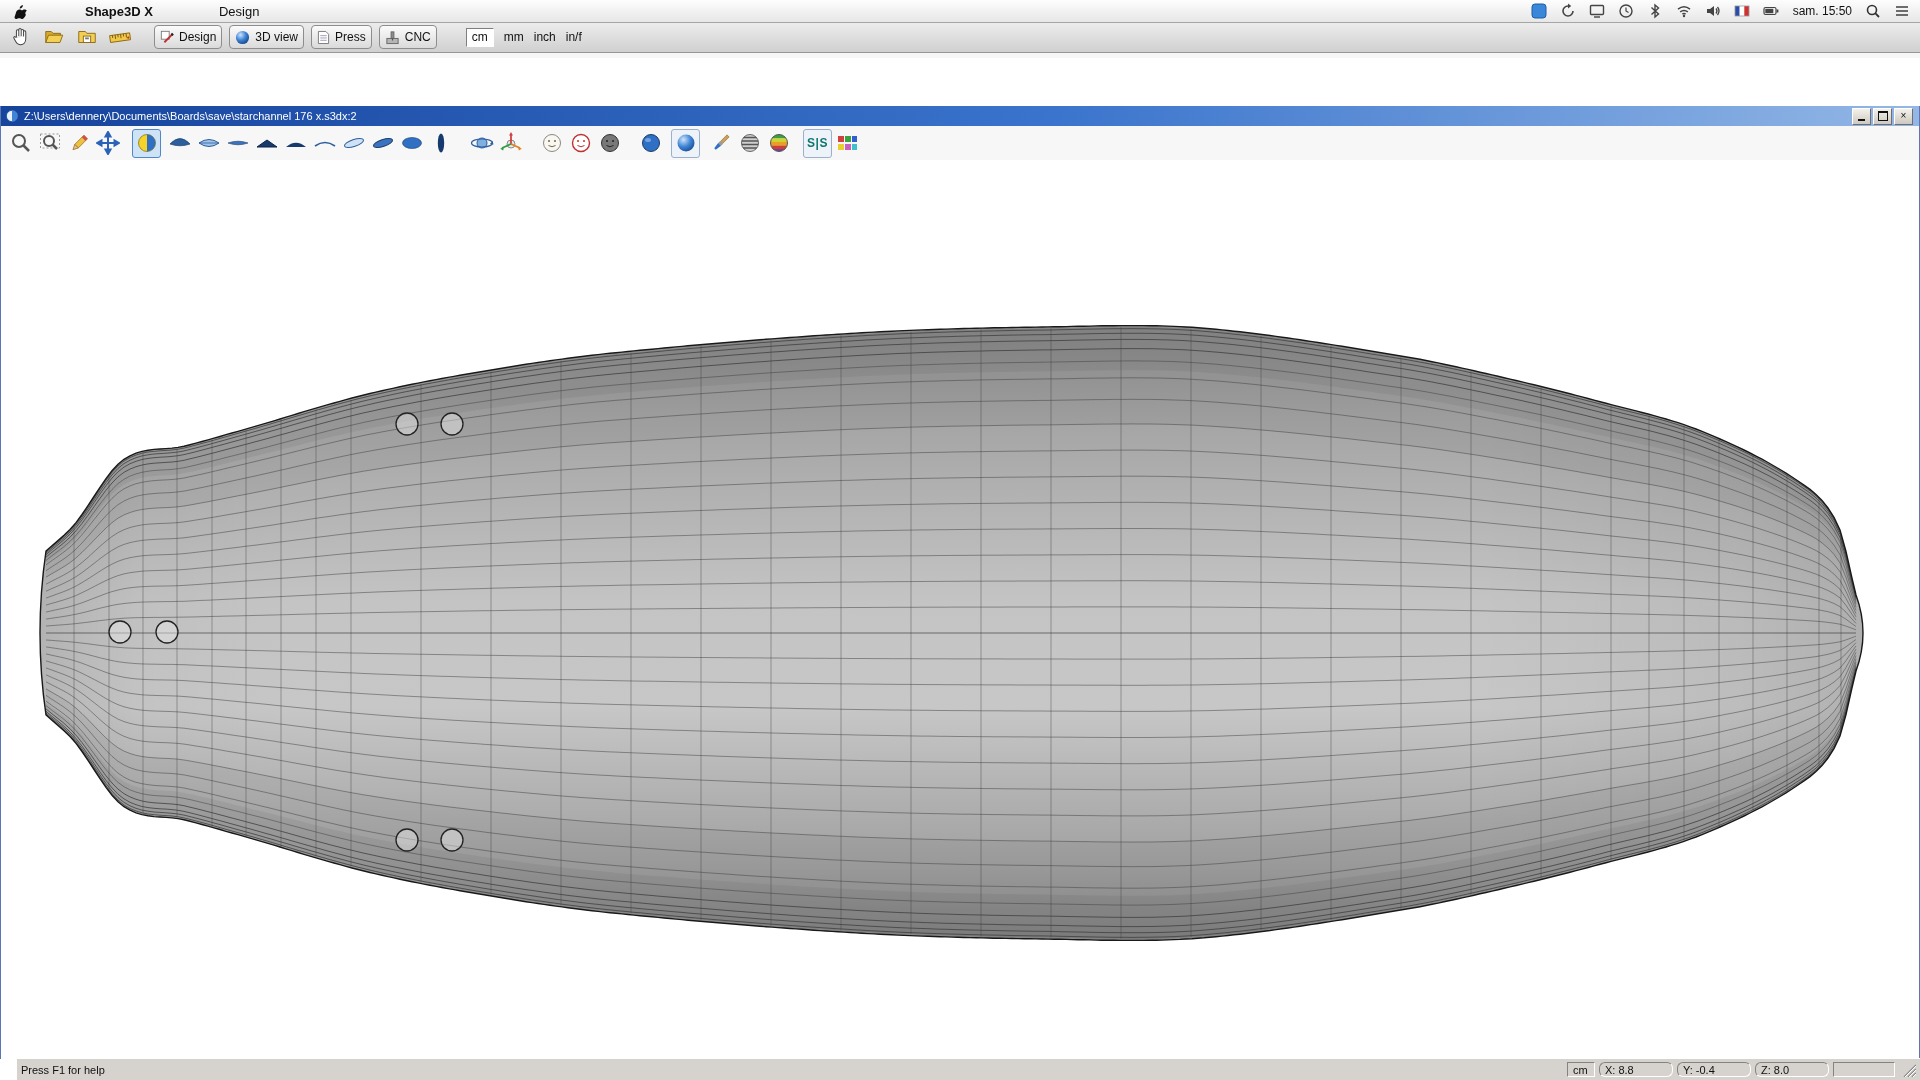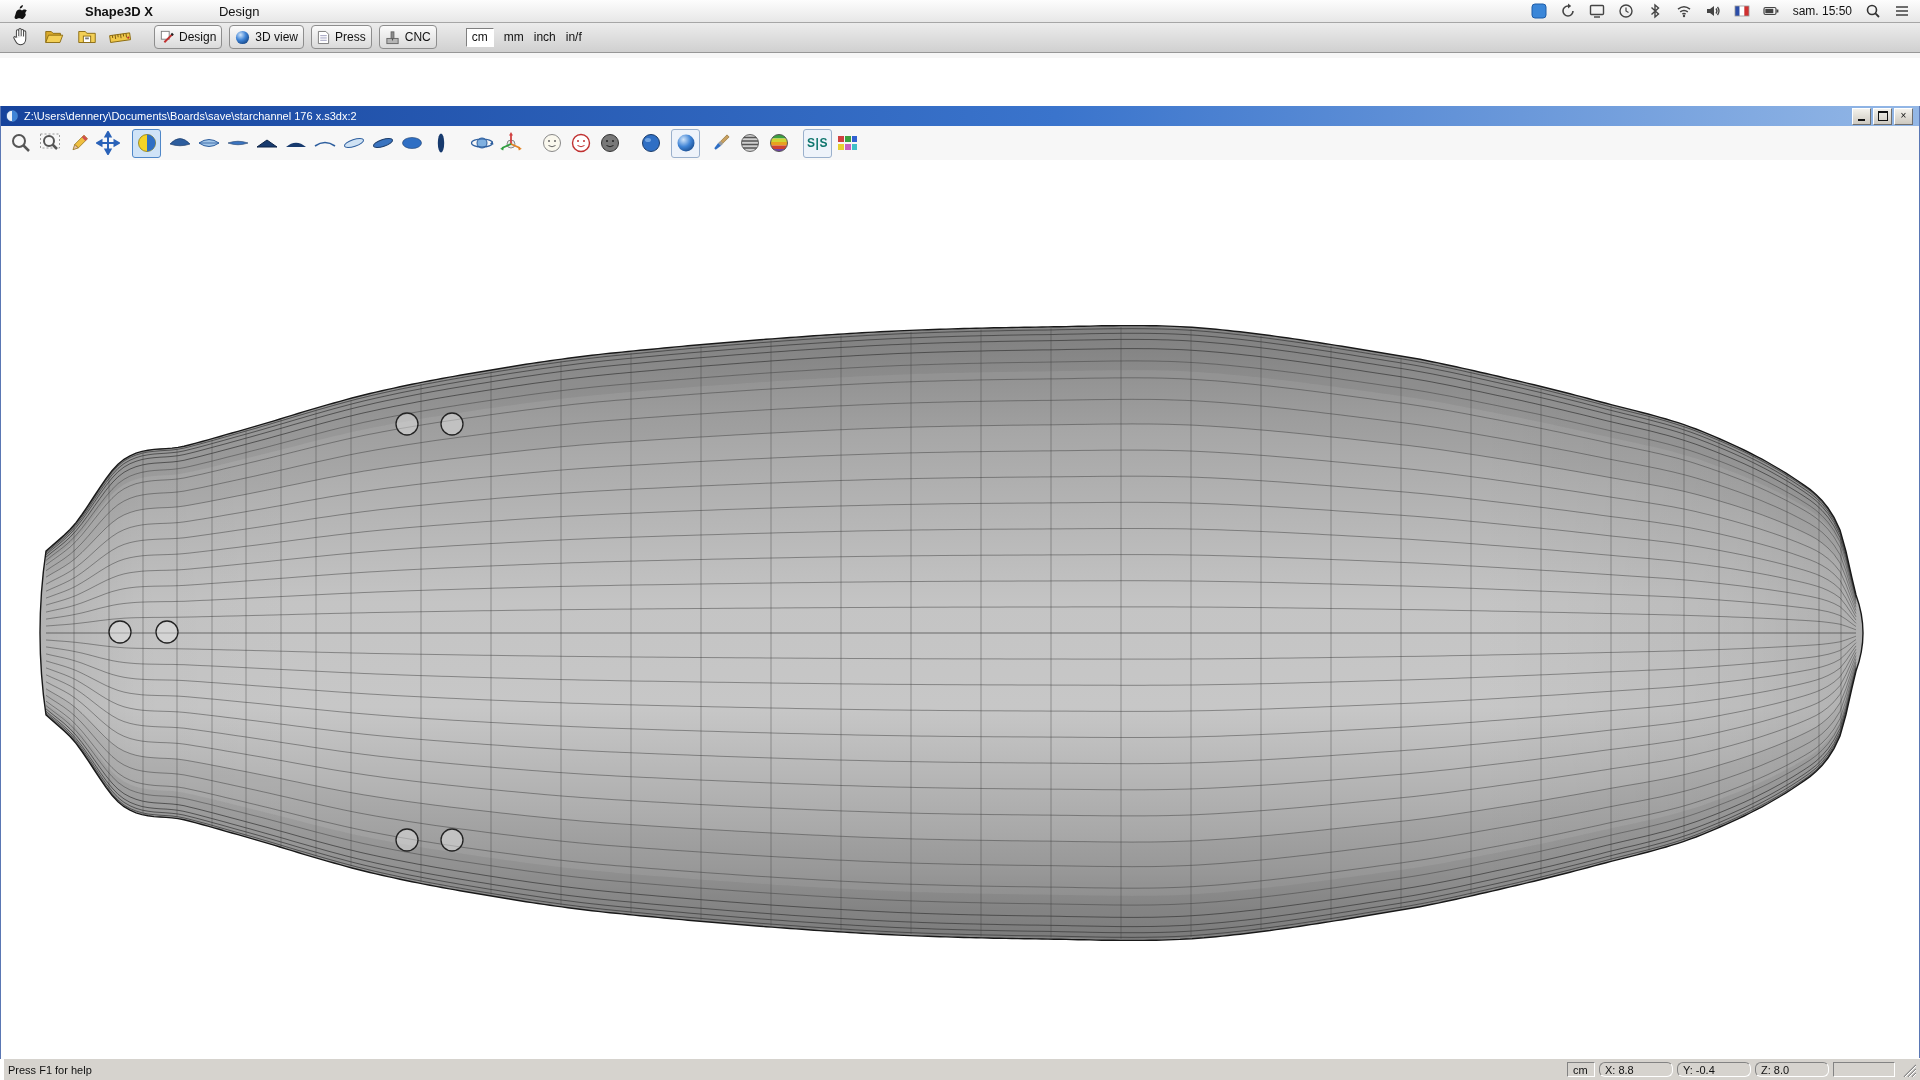--- a/index.html
+++ b/index.html
@@ -43,21 +43,21 @@
   .tbtn{width:27px;height:27px;display:flex;align-items:center;justify-content:center;
     border:1px solid transparent;border-radius:3px;flex:none;}
   .tbtn.sel{background:#cfe3f7;border-color:#4f87c8;}
   .tbtn.boxed{background:#eef3fa;border-color:#9ab0cc;}
   .mlA{margin-left:10px;} .mlB{margin-left:4px;} .mlC{margin-left:12px;} .mlD{margin-left:6px;}
   .sis{font-size:12px;font-weight:bold;color:#0f766e;letter-spacing:0.5px;}
   
   .canvas{position:absolute;top:54px;left:0;right:0;bottom:0;background:#fff;overflow:hidden;}
   .canvas svg{display:block;}
   
-  .statusbar{position:absolute;bottom:0;left:4px;right:0;height:21px;background:#d6d3ce;
+  .statusbar{position:absolute;bottom:0;left:17px;right:0;height:21px;background:#d6d3ce;
     border-top:1px solid #fff;display:flex;align-items:center;font-size:11px;padding:0 4px;gap:5px;}
   .spane{border:1px solid;border-color:#838383 #fff #fff #838383;height:15px;
     display:flex;align-items:center;padding:0 5px;box-sizing:border-box;background:#d6d3ce;}
   .sp-cm{width:28px;} .sp-x,.sp-y,.sp-z{width:74px;border-radius:6px;} .sp-blank{width:62px;}
   .grip{width:15px;height:15px;margin-left:2px;}
 </style>
 </head>
 <body>
 
 <div class="menubar">

